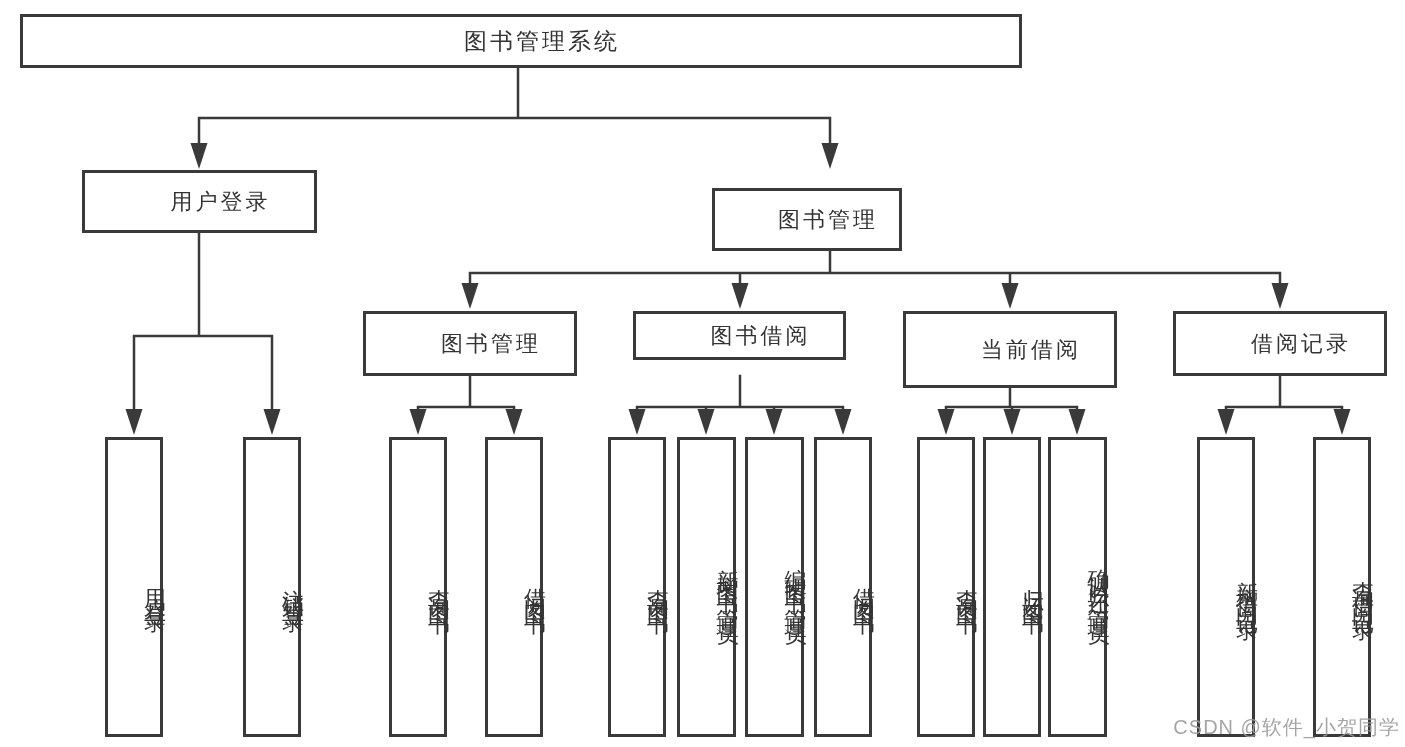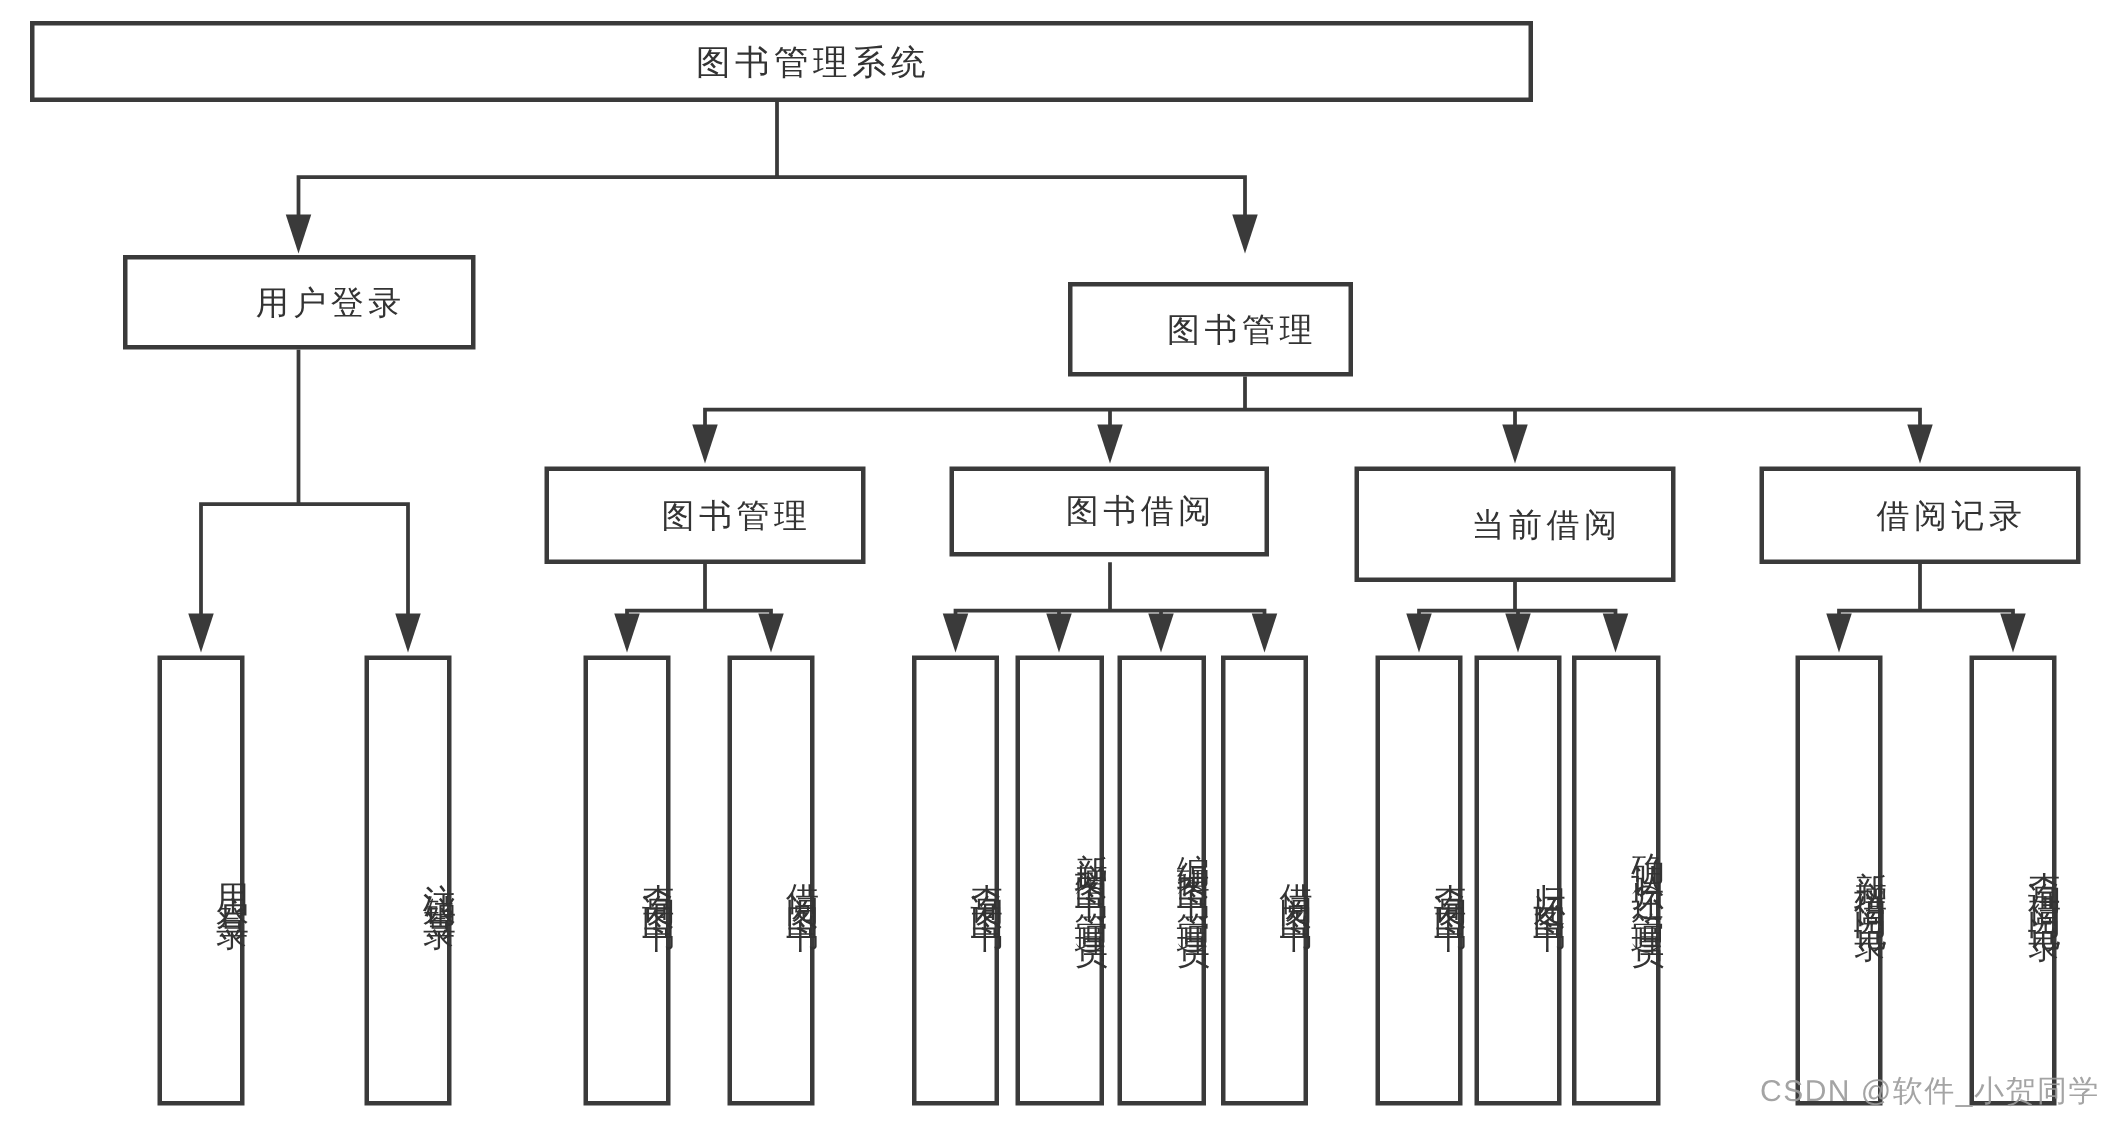--- a/index.html
+++ b/index.html
@@ -96,21 +96,21 @@
   <div class="node" style="left:82px;top:170px;width:235px;height:63px">
     <span class="hlabel">用户登录</span>
   </div>
   <div class="node" style="left:712px;top:188px;width:190px;height:63px">
     <span class="hlabel">图书管理</span>
   </div>
 
   <div class="node" style="left:363px;top:311px;width:214px;height:65px">
     <span class="hlabel">图书管理</span>
   </div>
-  <div class="node" style="left:633px;top:311px;width:213px;height:60px">
+  <div class="node" style="left:633px;top:311px;width:213px;height:49px">
     <span class="hlabel">图书借阅</span>
   </div>
   <div class="node" style="left:903px;top:311px;width:214px;height:77px">
     <span class="hlabel">当前借阅</span>
   </div>
   <div class="node" style="left:1173px;top:311px;width:214px;height:65px">
     <span class="hlabel">借阅记录</span>
   </div>
 
   <div class="node" style="left:105px;top:437px;width:58px;height:300px">

